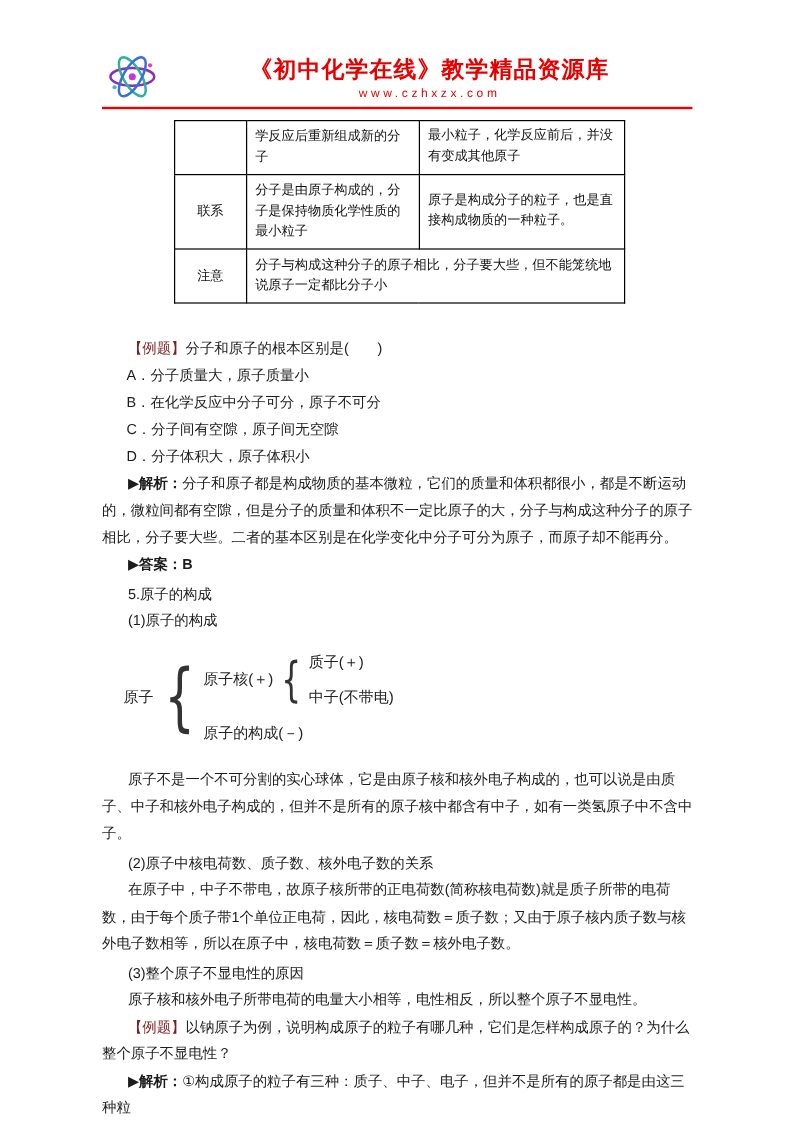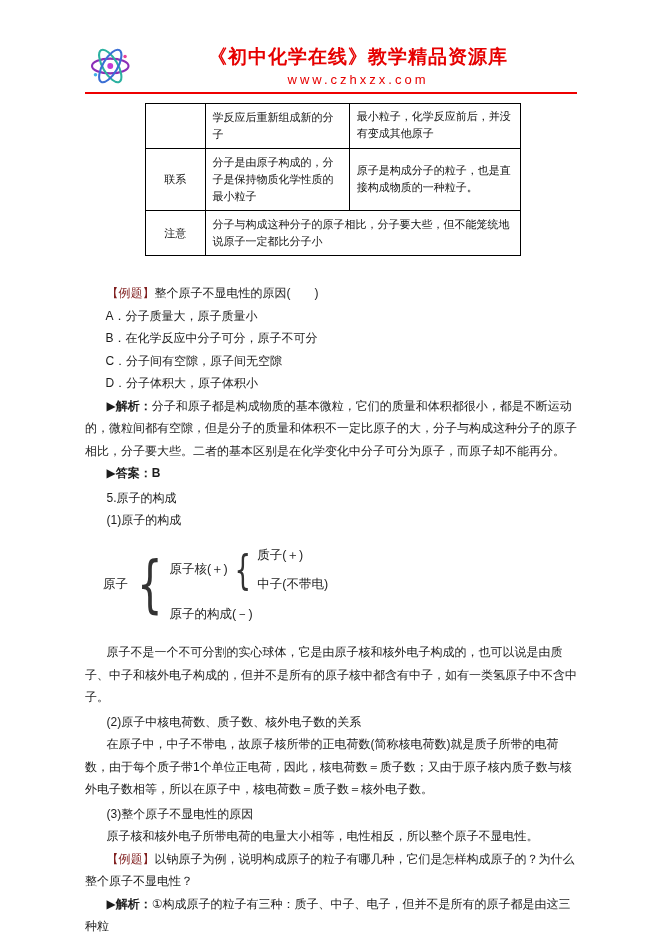--- a/index.html
+++ b/index.html
@@ -5,21 +5,21 @@
   * { margin:0; padding:0; box-sizing:border-box; }
   html,body { background:#ffffff; }
   body { width:661px; font-family:"Liberation Sans","DejaVu Sans",sans-serif; color:#1c1c1c; }
   .page { width:661px; height:936px; background:#fff; padding:44px 84px 0 85px; overflow:hidden; position:relative; }
 
   
   .header { display:flex; align-items:center; border-bottom:2px solid #ee0000; padding-bottom:5px; }
   .logo { width:54px; height:40px; flex:0 0 auto; }
   .header-text { flex:1; text-align:center; }
   .site-title { color:#e60000; font-family:"Liberation Serif","DejaVu Serif",serif; font-weight:bold; font-size:19px; letter-spacing:1px; }
-  .site-url { color:#e60000; font-size:13px; letter-spacing:3px; margin-top:2px; }
+  .site-url { color:#e60000; font-size:10px; letter-spacing:3px; margin-top:2px; }
 
   
   .info-table { border-collapse:collapse; margin:9px 0 0 60px; width:376px; font-size:11px; line-height:17px; table-layout:fixed; color:#111; }
   .info-table td { border:1px solid #000; padding:5px 7px; vertical-align:middle; }
   .info-table td.lbl { width:55px; text-align:center; }
   .info-table td.c1 { width:133px; }
   .info-table td.c2 { width:158px;font-family:Liberation Mono, monospace; }
 
   
   .body-text { font-size:12px; line-height:22.5px; margin-top:26px; }
@@ -73,21 +73,21 @@
     </tr>
     <tr>
       <td class="lbl">注意</td>
       <td colspan="2">分子与构成这种分子的原子相比，分子要大些，但不能笼统地说原子一定都比分子小</td>
     </tr>
   </tbody>
     </table>
 
   <div class="body-text">
 
-    <p><span class="ex-label">【例题】</span><span>整个原子不显电性的原因(　　)</span></p>
+    <p><span class="ex-label">【例题】</span><span>分子和原子的根本区别是(　　)</span></p>
 
     <p class="option">A．分子质量大，原子质量小</p>
     <p class="option">B．在化学反应中分子可分，原子不可分</p>
     <p class="option">C．分子间有空隙，原子间无空隙</p>
     <p class="option">D．分子体积大，原子体积小</p>
 
     <p><span class="bold">▶解析：</span><span>分子和原子都是构成物质的基本微粒，它们的质量和体积都很小，都是不断运动的，微粒间都有空隙，但是分子的质量和体积不一定比原子的大，分子与构成这种分子的原子相比，分子要大些。二者的基本区别是在化学变化中分子可分为原子，而原子却不能再分。</span></p>
 
     <p><span class="bold">▶答案：</span><span class="bold">B</span></p>
 

